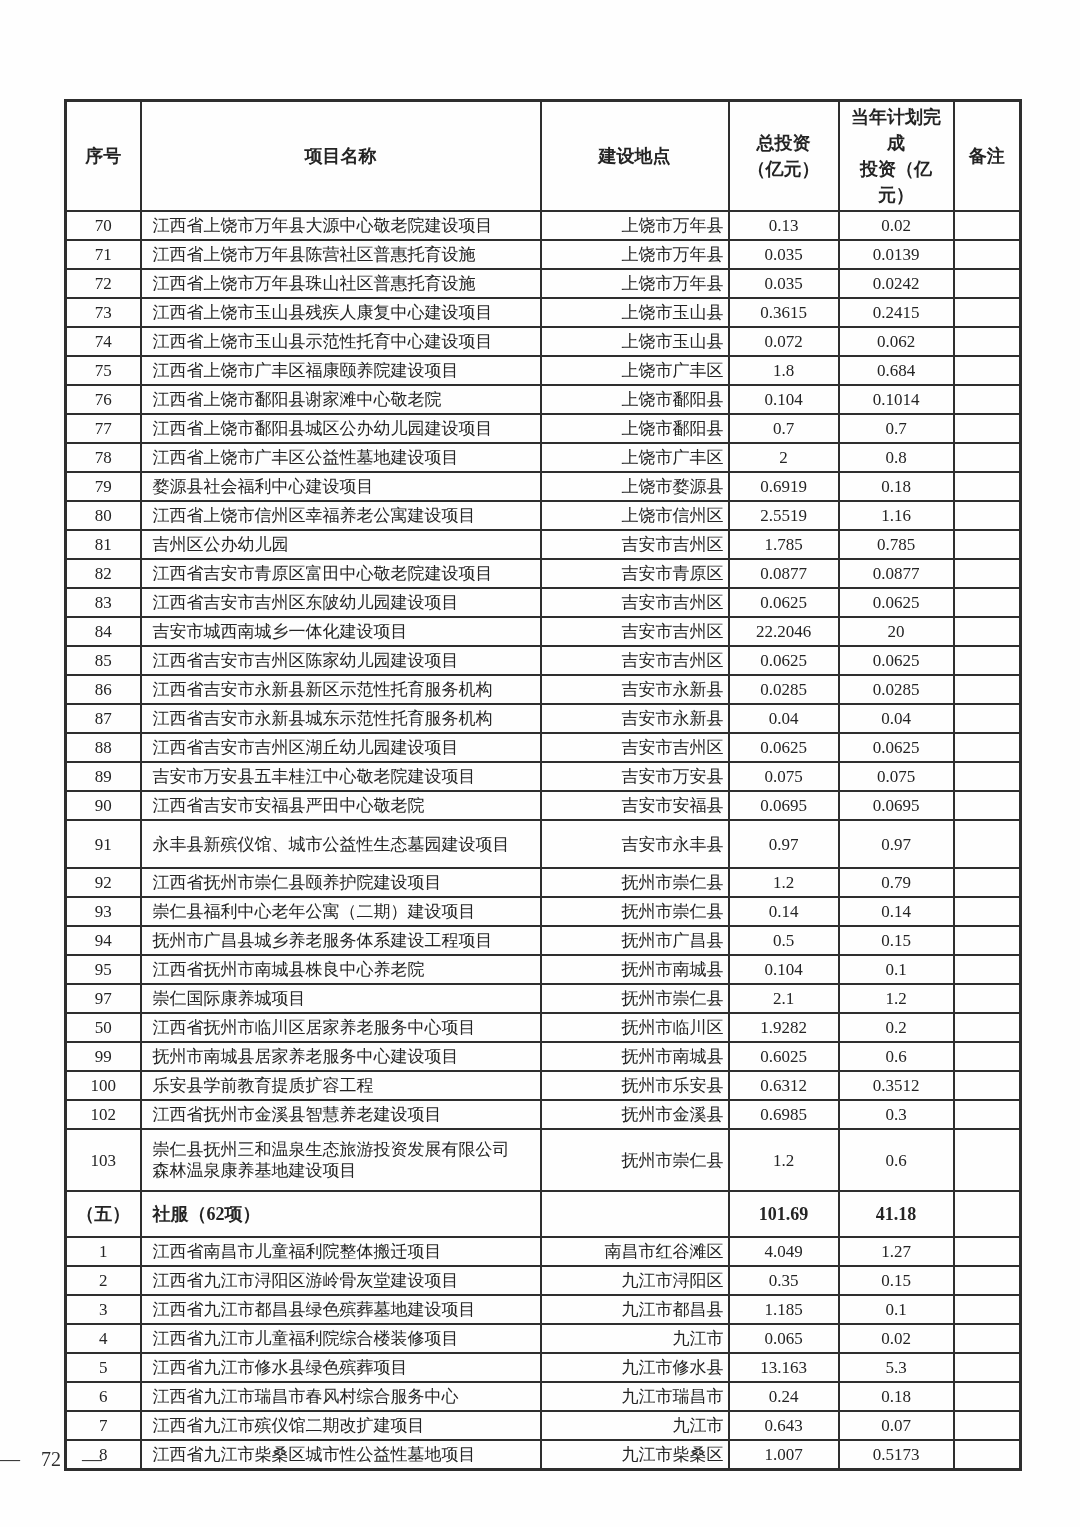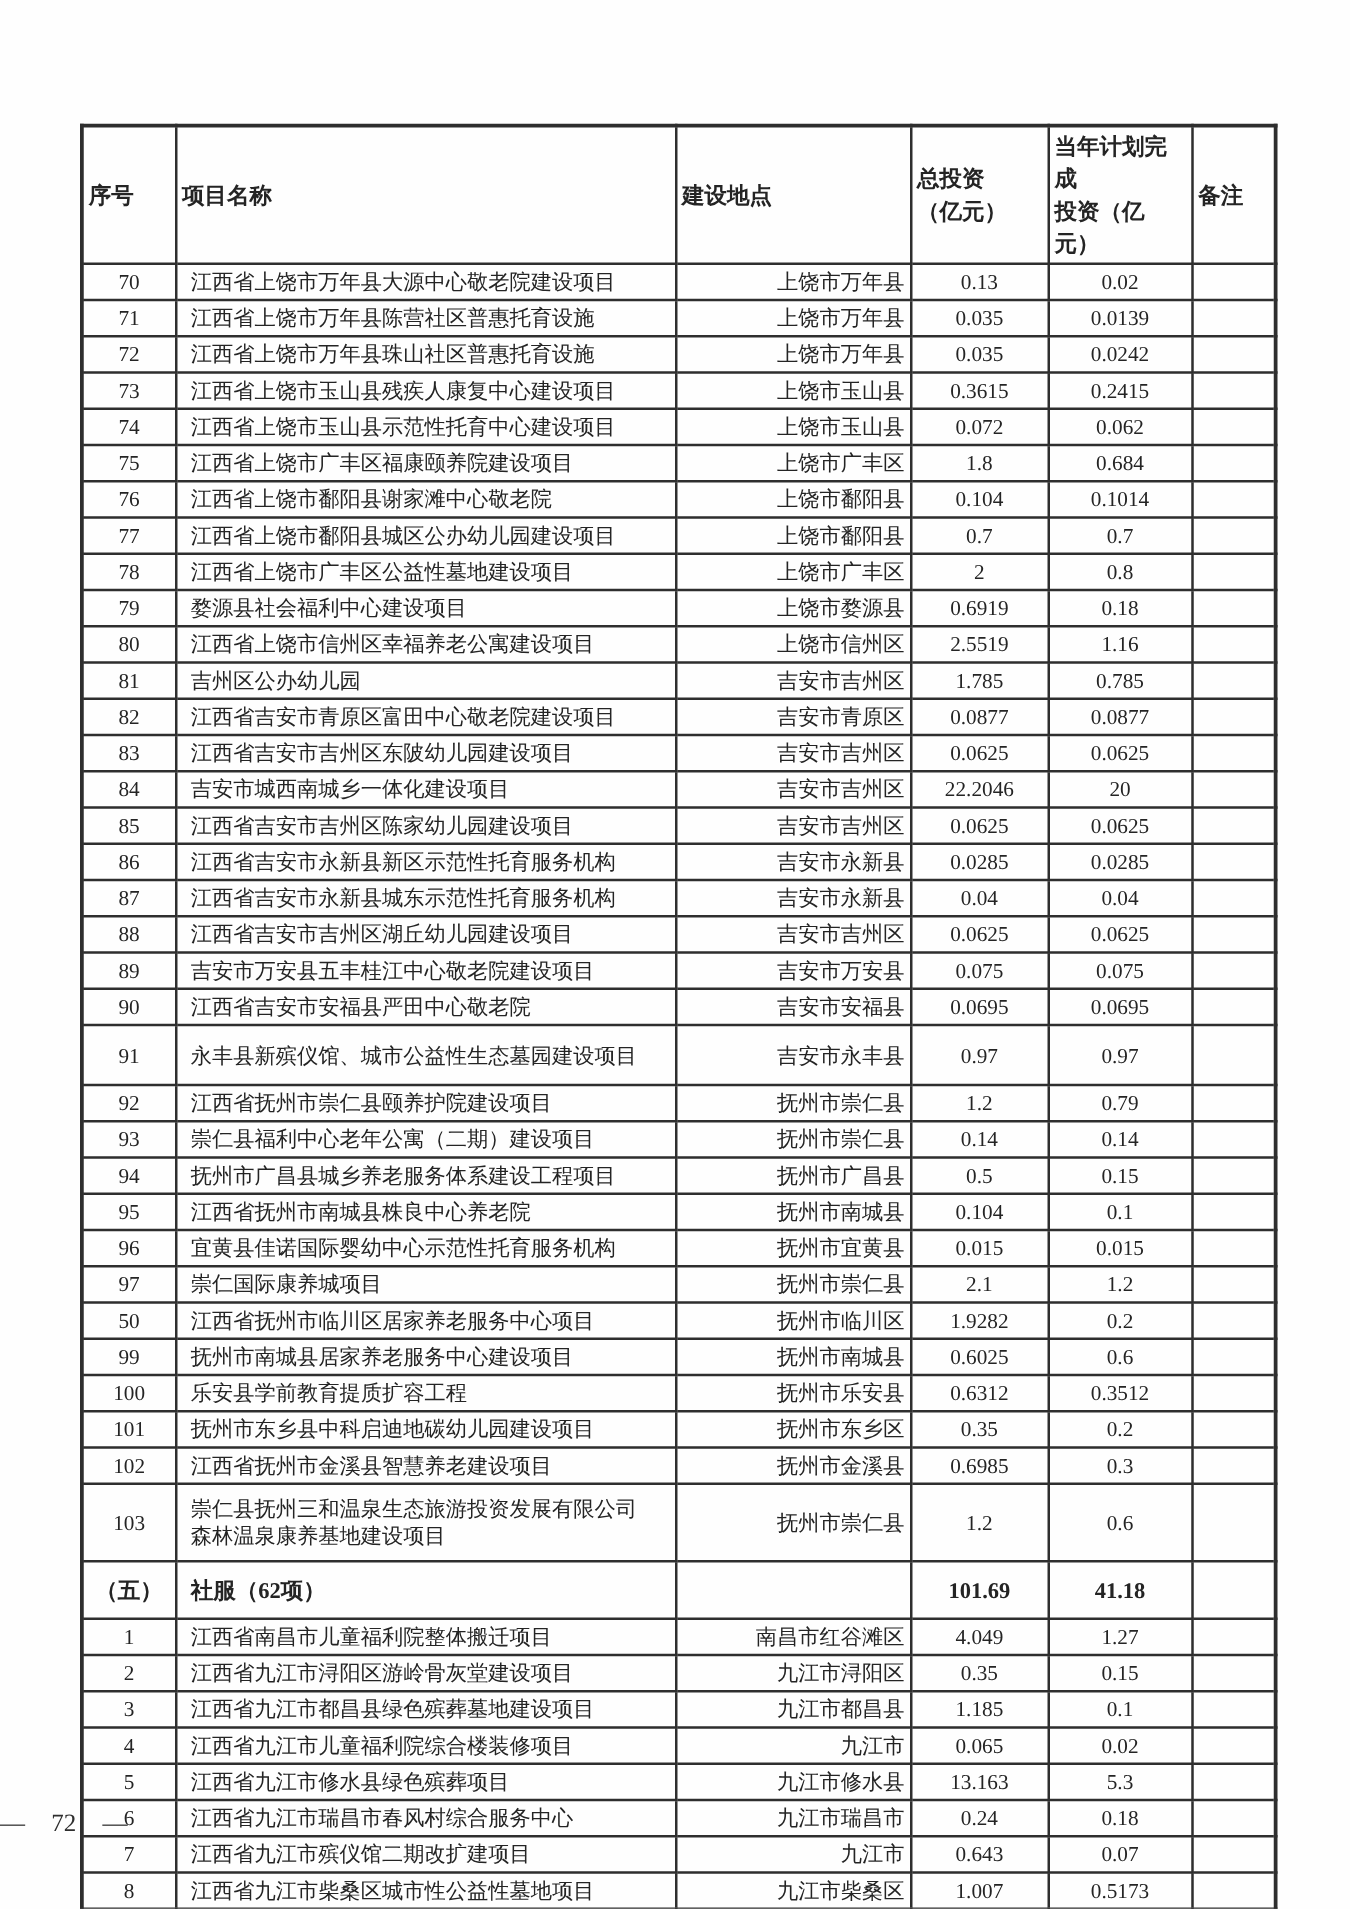--- a/index.html
+++ b/index.html
@@ -23,21 +23,21 @@
     font-size: 17px;
     line-height: 1.25;
     padding: 2px 4px;
     overflow: hidden;
     white-space: pre-line;
     vertical-align: middle;
   }
   thead th {
     font-size: 18px;
     font-weight: bold;
-    text-align: left;
+    text-align: center;
     height: 60px;
     line-height: 1.45;
   }
   td.col-no   { text-align: center; }
   td.col-name { text-align: left; padding-left: 11px; }
   td.col-location { text-align: right; padding-left: 9px; }
   td.col-total, td.col-planned { text-align: center; }
   td.col-remark { }
   tr.normal td { height: 23px; }
   tr.tall td   { height: 42px; }
@@ -280,28 +280,20 @@
         </tr>
         <tr class="normal">
           <td class="col-no">95</td>
           <td class="col-name">江西省抚州市南城县株良中心养老院</td>
           <td class="col-location">抚州市南城县</td>
           <td class="col-total">0.104</td>
           <td class="col-planned">0.1</td>
           <td class="col-remark"></td>
         </tr>
         <tr class="normal">
-          <td class="col-no">96</td>
-          <td class="col-name">宜黄县佳诺国际婴幼中心示范性托育服务机构</td>
-          <td class="col-location">抚州市宜黄县</td>
-          <td class="col-total">0.015</td>
-          <td class="col-planned">0.015</td>
-          <td class="col-remark"></td>
-        </tr>
-        <tr class="normal">
           <td class="col-no">97</td>
           <td class="col-name">崇仁国际康养城项目</td>
           <td class="col-location">抚州市崇仁县</td>
           <td class="col-total">2.1</td>
           <td class="col-planned">1.2</td>
           <td class="col-remark"></td>
         </tr>
         <tr class="normal">
           <td class="col-no">50</td>
           <td class="col-name">江西省抚州市临川区居家养老服务中心项目</td>
@@ -317,28 +309,20 @@
           <td class="col-total">0.6025</td>
           <td class="col-planned">0.6</td>
           <td class="col-remark"></td>
         </tr>
         <tr class="normal">
           <td class="col-no">100</td>
           <td class="col-name">乐安县学前教育提质扩容工程</td>
           <td class="col-location">抚州市乐安县</td>
           <td class="col-total">0.6312</td>
           <td class="col-planned">0.3512</td>
-          <td class="col-remark"></td>
-        </tr>
-        <tr class="normal">
-          <td class="col-no">101</td>
-          <td class="col-name">抚州市东乡县中科启迪地碳幼儿园建设项目</td>
-          <td class="col-location">抚州市东乡区</td>
-          <td class="col-total">0.35</td>
-          <td class="col-planned">0.2</td>
           <td class="col-remark"></td>
         </tr>
         <tr class="normal">
           <td class="col-no">102</td>
           <td class="col-name">江西省抚州市金溪县智慧养老建设项目</td>
           <td class="col-location">抚州市金溪县</td>
           <td class="col-total">0.6985</td>
           <td class="col-planned">0.3</td>
           <td class="col-remark"></td>
         </tr>

